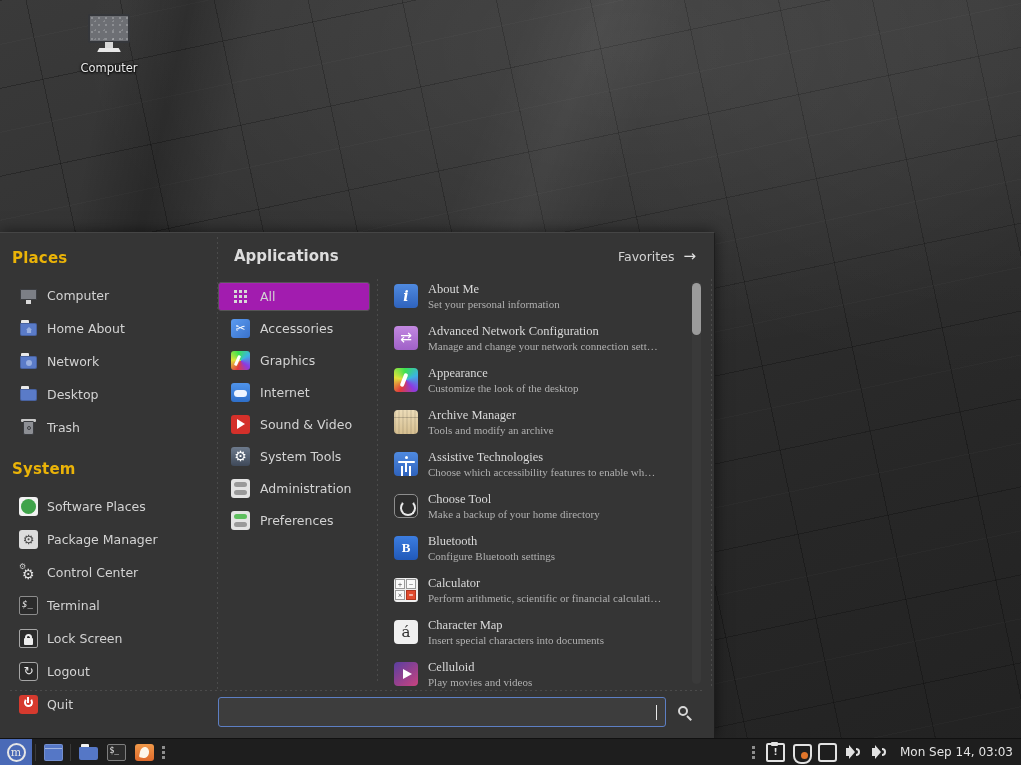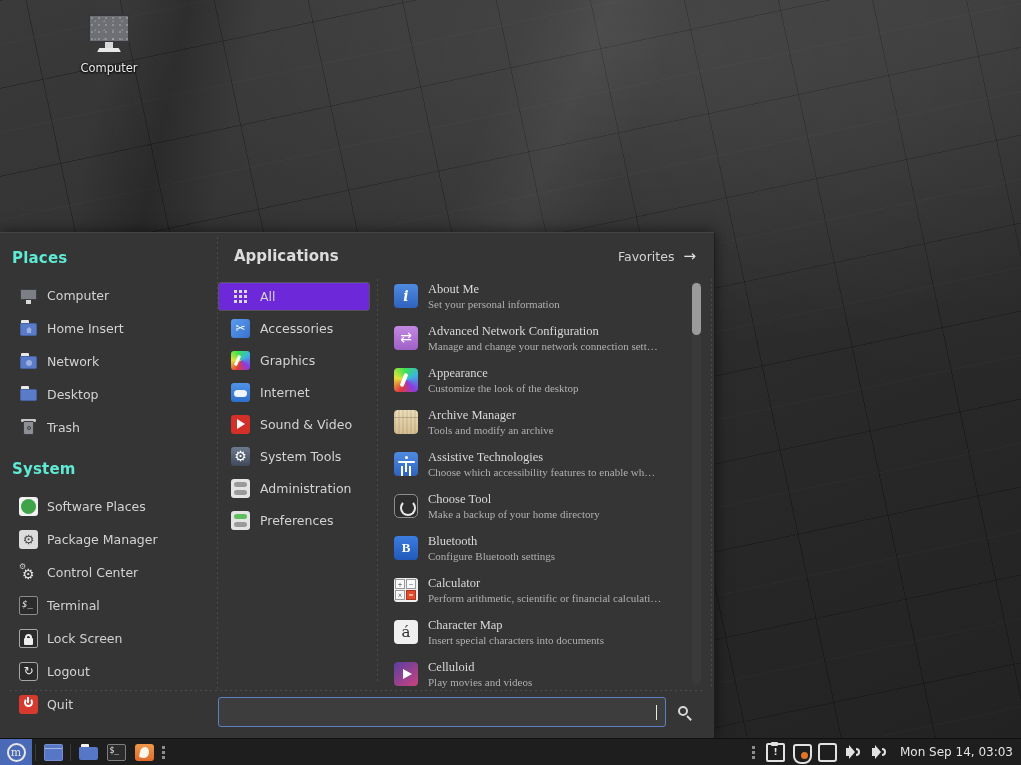--- a/index.html
+++ b/index.html
@@ -84,21 +84,21 @@
   }
   #menu-body { display: flex; flex: 1; min-height: 0; }
 
   
   .sidebar { width: 218px; padding: 12px 0 0 0; flex-shrink: 0; position: relative; }
   .sidebar:after{
     content:""; position:absolute; right:0; top:4px; bottom:0; width:1px;
     background: repeating-linear-gradient(180deg,#4b4b4b 0 2px,transparent 2px 5px);
   }
   .side-heading {
-    font-size: 15px; font-weight: bold; color: #5eead4;
+    font-size: 15px; font-weight: bold; color: #eab308;
     padding: 4px 0 10px 12px; letter-spacing: .2px;
   }
   .side-heading.second { padding-top: 14px; }
   .side-item {
     display: flex; align-items: center; gap: 9px;
     height: 29px; padding: 0 10px 0 19px; margin: 4px 8px 4px 0;
     border-radius: 3px; cursor: default;
   }
   .side-item .lbl { font-size: 12.5px; color: #d3d3d3; white-space: nowrap; }
   .side-ic { width: 19px; height: 19px; position: relative; flex-shrink: 0; }
@@ -152,21 +152,21 @@
     content:""; position:absolute; right:0; top:4px; bottom:6px; width:1px;
     background: repeating-linear-gradient(180deg,#4b4b4b 0 2px,transparent 2px 5px);
   }
   .cat {
     display: flex; align-items: center; gap: 10px;
     height: 29px; margin: 3px 8px 3px 0; padding: 0 8px 0 12px;
     border-radius: 3px; cursor: default; border: 1px solid transparent;
   }
   .cat .lbl { font-size: 12.5px; color: #d3d3d3; white-space: nowrap; }
   .cat.selected {
-    background: #6d28d9; border: 1px solid #555; box-shadow: inset 0 1px 0 rgba(255,255,255,.04);
+    background: #a21caf; border: 1px solid #555; box-shadow: inset 0 1px 0 rgba(255,255,255,.04);
   }
   .cat-ic { width: 19px; height: 19px; position: relative; flex-shrink: 0; border-radius: 3px; }
   .cat-ic.all { display:grid; grid-template-columns:repeat(3,3px); grid-template-rows:repeat(3,3px);
      gap:2px; align-content:center; justify-content:center; }
   .cat-ic.all i { background:#d8d8d8; display:block; width:3px; height:3px; }
   .cat-ic.acc { background:linear-gradient(135deg,#5b9bf0,#3a72cc); }
   .cat-ic.acc:after{content:"\2702"; position:absolute; inset:0; color:#fff; font-size:12px; text-align:center; line-height:19px;}
   .cat-ic.gfx { background: conic-gradient(from 200deg,#e23b3b,#e2e23b,#3be24f,#3bb4e2,#8b3be2,#e23b3b); }
   .cat-ic.gfx:after{content:""; position:absolute; left:5px; top:4px; width:3px; height:11px; background:#fff; transform:rotate(24deg); border-radius:1px;}
   .cat-ic.net { background:linear-gradient(180deg,#4f93ea,#2e6fc9); }
@@ -327,21 +327,21 @@
             <i class="bs"></i>
           </span>
         <span class="lbl">Computer</span>
       </div>
       <div class="side-item">
         <span class="side-ic si-folder home">
             <i class="tb"></i>
             <i class="bd"></i>
             <i class="mk"></i>
           </span>
-        <span class="lbl">Home Insert</span>
+        <span class="lbl">Home About</span>
       </div>
       <div class="side-item">
         <span class="side-ic si-folder net">
             <i class="tb"></i>
             <i class="bd"></i>
             <i class="mk"></i>
           </span>
         <span class="lbl">Network</span>
       </div>
       <div class="side-item">

